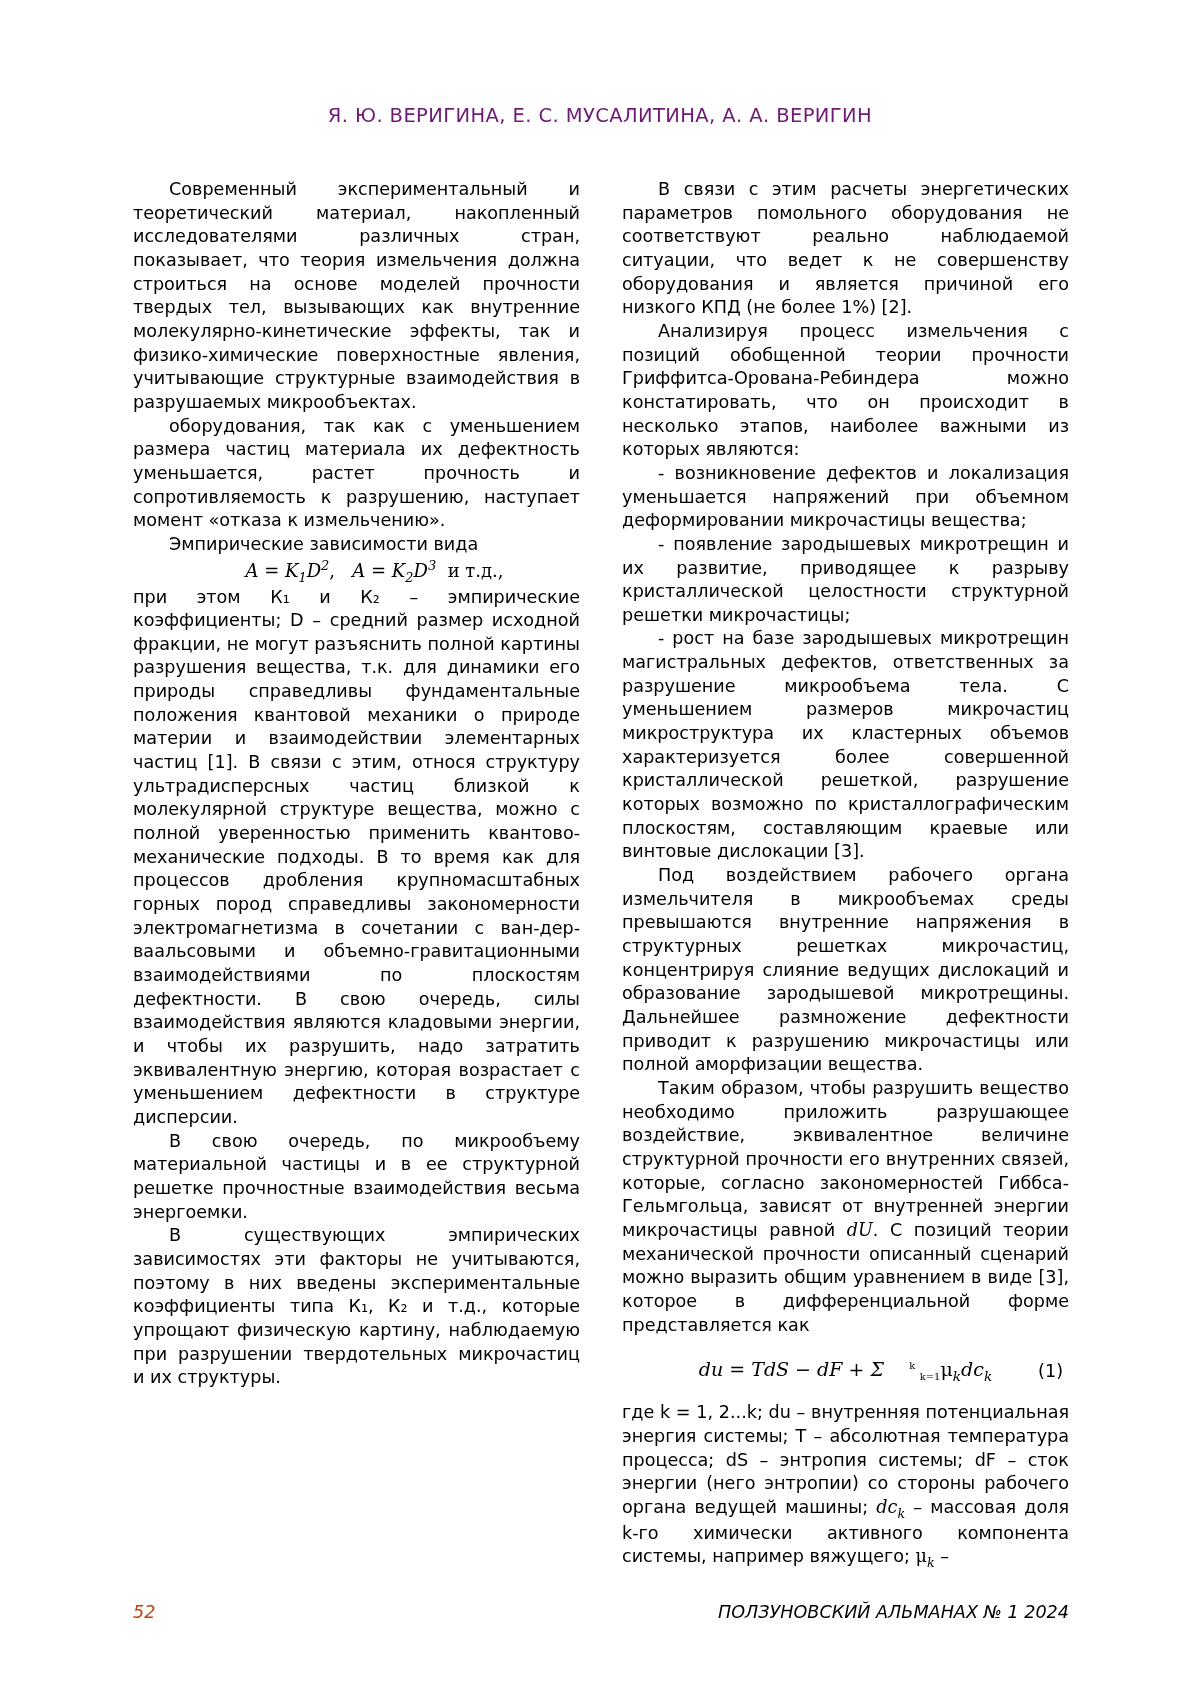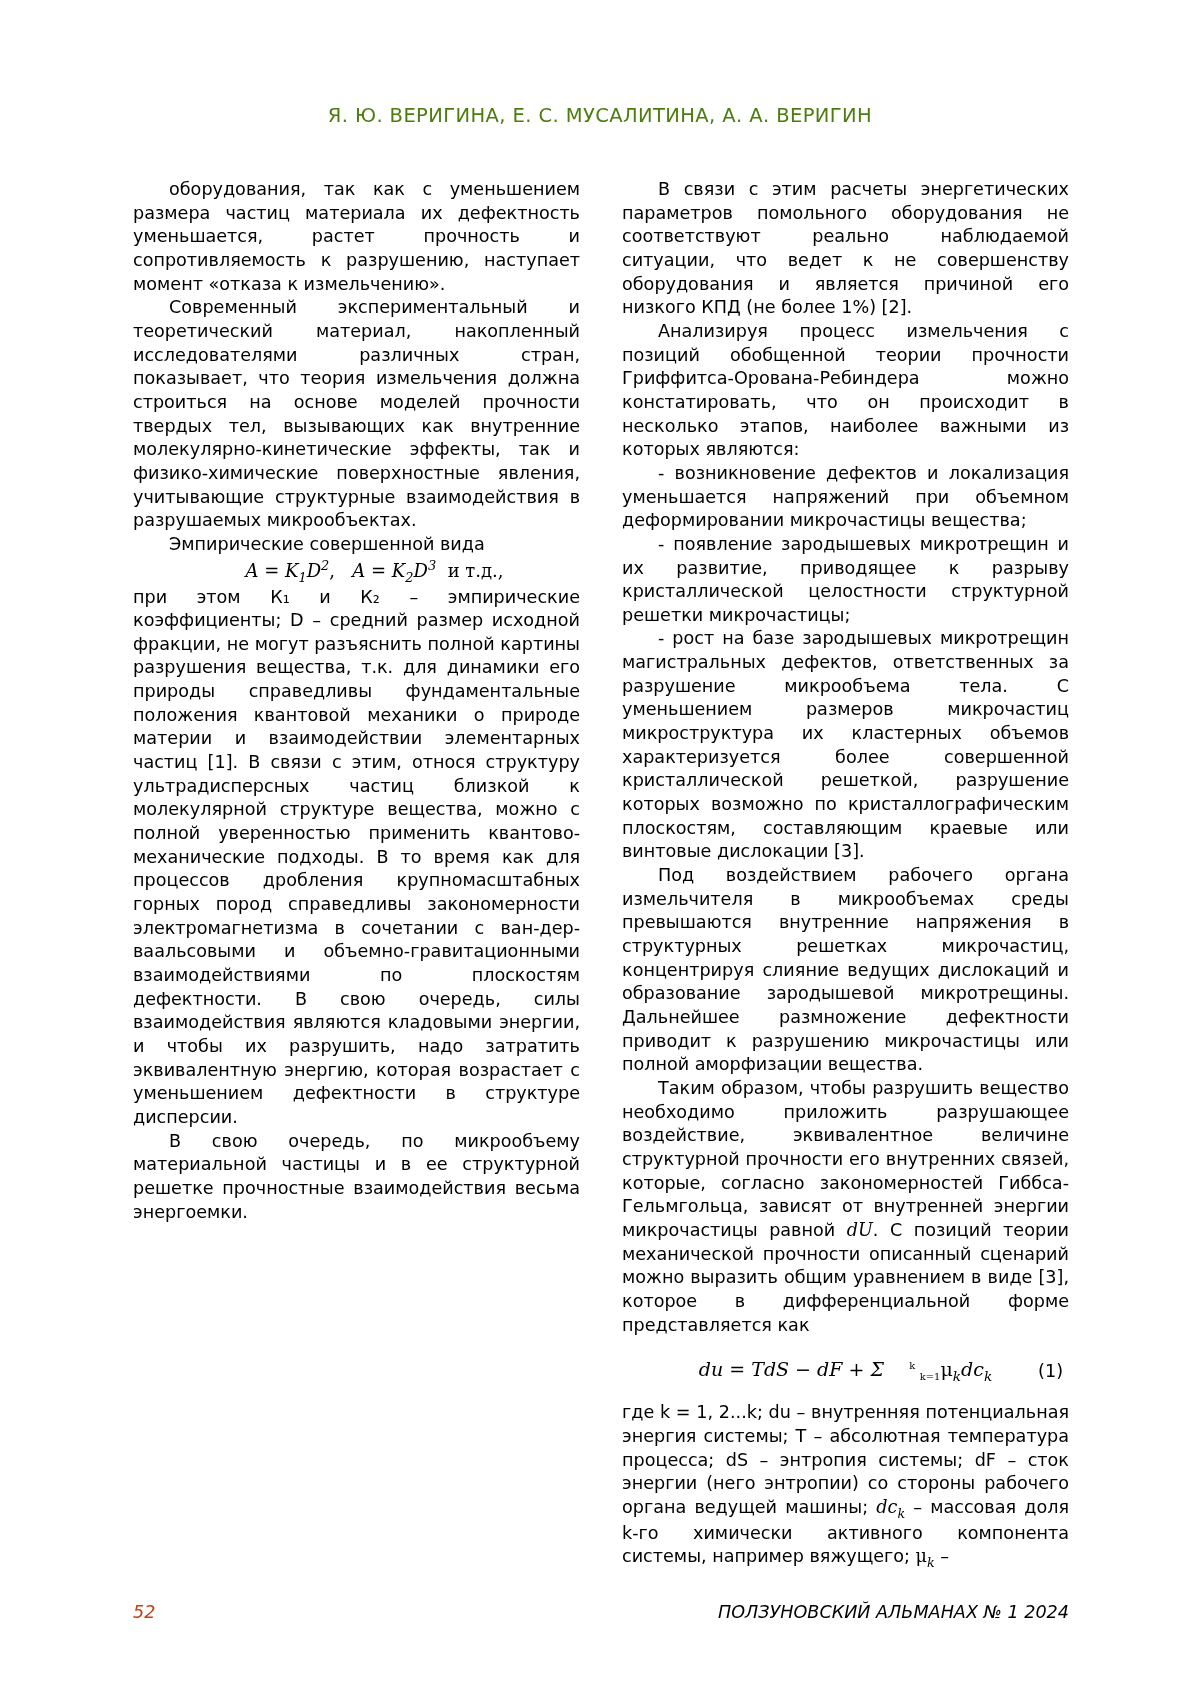--- a/index.html
+++ b/index.html
@@ -19,21 +19,21 @@
     overflow: hidden;
   }
   .header {
     position: absolute;
     top: 104px;
     left: 0;
     width: 1200px;
     text-align: center;
     font-size: 19.5px;
     letter-spacing: 0.4px;
-    color: #4d7c0f;
+    color: #701a75;
   }
   .columns {
     position: absolute;
     top: 178px;
     left: 133px;
     width: 936px;
     display: flex;
     gap: 42px;
   }
   .col {
@@ -123,31 +123,32 @@
 </head>
 <body>
 
 <div class="page">
 
   <div class="header">Я. Ю. ВЕРИГИНА, Е. С. МУСАЛИТИНА, А. А. ВЕРИГИН</div>
 
   <div class="columns">
 
     <div class="col">
+      <p>Современный экспериментальный и теоретический материал, накопленный исследователями различных стран, показывает, что теория измельчения должна строиться на основе моделей прочности твердых тел, вызывающих как внутренние молекулярно-кинетические эффекты, так и физико-химические поверхностные явления, учитывающие структурные взаимодействия в разрушаемых микрообъектах.</p>
       <p>оборудования, так как с уменьшением размера частиц материала их дефектность уменьшается, растет прочность и сопротивляемость к разрушению, наступает момент «отказа к измельчению».</p>
-      <p>Современный экспериментальный и теоретический материал, накопленный исследователями различных стран, показывает, что теория измельчения должна строиться на основе моделей прочности твердых тел, вызывающих как внутренние молекулярно-кинетические эффекты, так и физико-химические поверхностные явления, учитывающие структурные взаимодействия в разрушаемых микрообъектах.</p>
-      <p>Эмпирические совершенной вида</p>
+      <p>Эмпирические зависимости вида</p>
 
       <p class="formula-line">
         <span>A = K</span><sub class="small">1</sub><span>D</span><sup class="small">2</sup><span class="upr">,</span>&nbsp;&nbsp;
         <span>A = K</span><sub class="small">2</sub><span>D</span><sup class="small">3</sup>&nbsp;&nbsp;<span class="upr">и т.д.,</span>
       </p>
 
       <p class="noindent">при этом К₁ и К₂ – эмпирические коэффициенты; D – средний размер исходной фракции, не могут разъяснить полной картины разрушения вещества, т.к. для динамики его природы справедливы фундаментальные положения квантовой механики о природе материи и взаимодействии элементарных частиц [1]. В связи с этим, относя структуру ультрадисперсных частиц близкой к молекулярной структуре вещества, можно с полной уверенностью применить квантово-механические подходы. В то время как для процессов дробления крупномасштабных горных пород справедливы закономерности электромагнетизма в сочетании с ван-дер-ваальсовыми и объемно-гравитационными взаимодействиями по плоскостям дефектности. В свою очередь, силы взаимодействия являются кладовыми энергии, и чтобы их разрушить, надо затратить эквивалентную энергию, которая возрастает с уменьшением дефектности в структуре дисперсии.</p>
       <p>В свою очередь, по микрообъему материальной частицы и в ее структурной решетке прочностные взаимодействия весьма энергоемки.</p>
+      <p>В существующих эмпирических зависимостях эти факторы не учитываются, поэтому в них введены экспериментальные коэффициенты типа К₁, К₂ и т.д., которые упрощают физическую картину, наблюдаемую при разрушении твердотельных микрочастиц и их структуры.</p>
     </div>
 
     <div class="col">
       <p>В связи с этим расчеты энергетических параметров помольного оборудования не соответствуют реально наблюдаемой ситуации, что ведет к не совершенству оборудования и является причиной его низкого КПД (не более 1%) [2].</p>
       <p>Анализируя процесс измельчения с позиций обобщенной теории прочности Гриффитса-Орована-Ребиндера можно констатировать, что он происходит в несколько этапов, наиболее важными из которых являются:</p>
       <p class="dash">- возникновение дефектов и локализация уменьшается напряжений при объемном деформировании микрочастицы вещества;</p>
       <p class="dash">- появление зародышевых микротрещин и их развитие, приводящее к разрыву кристаллической целостности структурной решетки микрочастицы;</p>
       <p class="dash">- рост на базе зародышевых микротрещин магистральных дефектов, ответственных за разрушение микрообъема тела. С уменьшением размеров микрочастиц микроструктура их кластерных объемов характеризуется более совершенной кристаллической решеткой, разрушение которых возможно по кристаллографическим плоскостям, составляющим краевые или винтовые дислокации [3].</p>
       <p>Под воздействием рабочего органа измельчителя в микрообъемах среды превышаются внутренние напряжения в структурных решетках микрочастиц, концентрируя слияние ведущих дислокаций и образование зародышевой микротрещины. Дальнейшее размножение дефектности приводит к разрушению микрочастицы или полной аморфизации вещества.</p>
 

